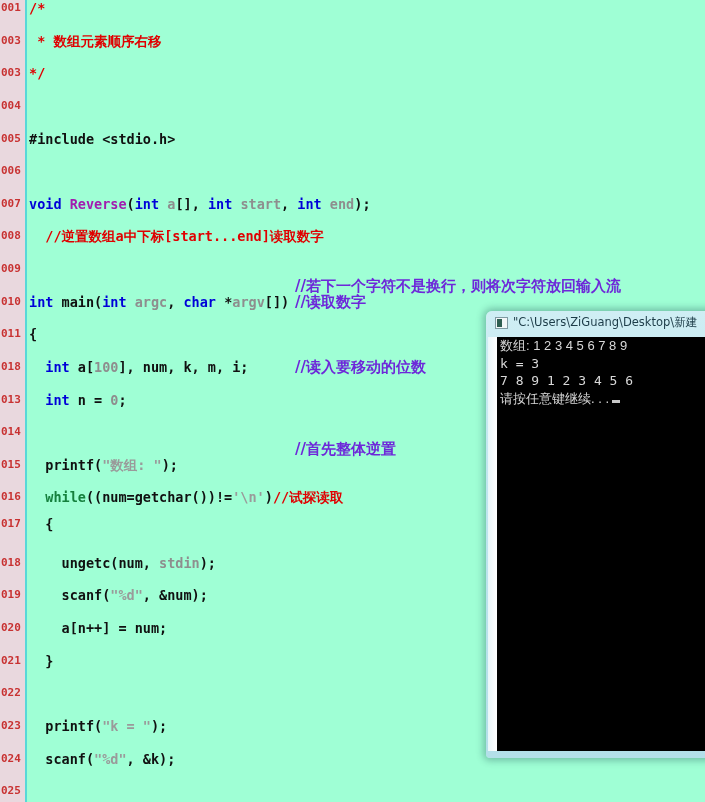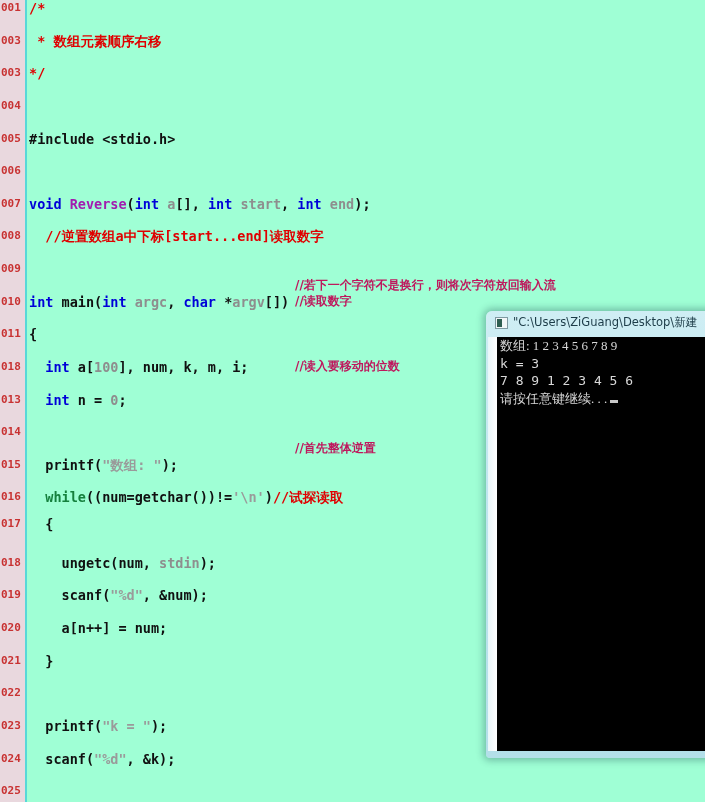--- a/index.html
+++ b/index.html
@@ -41,21 +41,21 @@
   .t-cmt{color:#e00000;}      
   .t-pp{color:#101010;}
   .cn{
     font-family:"DejaVu Sans","Liberation Sans",sans-serif;
     font-weight:bold;
   }
 
   
   .side-cmt{
     position:absolute;
-    color:#be185d;font-weight:bold;font-size:12px;
+    color:#6d28d9;font-weight:bold;font-size:15px;
     font-family:"DejaVu Sans","Liberation Sans",sans-serif;
     white-space:pre;
   }
 
   
   #console-window{
     position:absolute;left:486px;top:311px;width:230px;height:447px;
     border-radius:6px 6px 4px 4px;
     background:linear-gradient(180deg,#cfeef4 0%,#bfe6ef 40%,#b3dfe9 100%);
     box-shadow:0 0 7px 3px rgba(20,60,70,.30);
@@ -87,21 +87,21 @@
   #console-body{
     position:absolute;left:11px;top:26px;width:219px;height:414px;
     background:#000000;
     overflow:hidden;
   }
   .cline{
     color:#d8d8d8;font-size:13px;line-height:17.5px;
     font-family:"DejaVu Sans Mono","Liberation Mono",monospace;
     white-space:pre;padding-left:3px;
   }
-  .cline .han{font-family:Liberation Serif, serif;text-align:center;}
+  .cline .han{font-family:Liberation Sans, sans-serif;text-align:center;}
   #console-cursor{
     display:inline-block;width:8px;height:3px;background:#c8c8c8;
     vertical-align:baseline;margin-left:3px;
   }
 </style>
 </head>
 <body>
 
 <div id="root">
 

